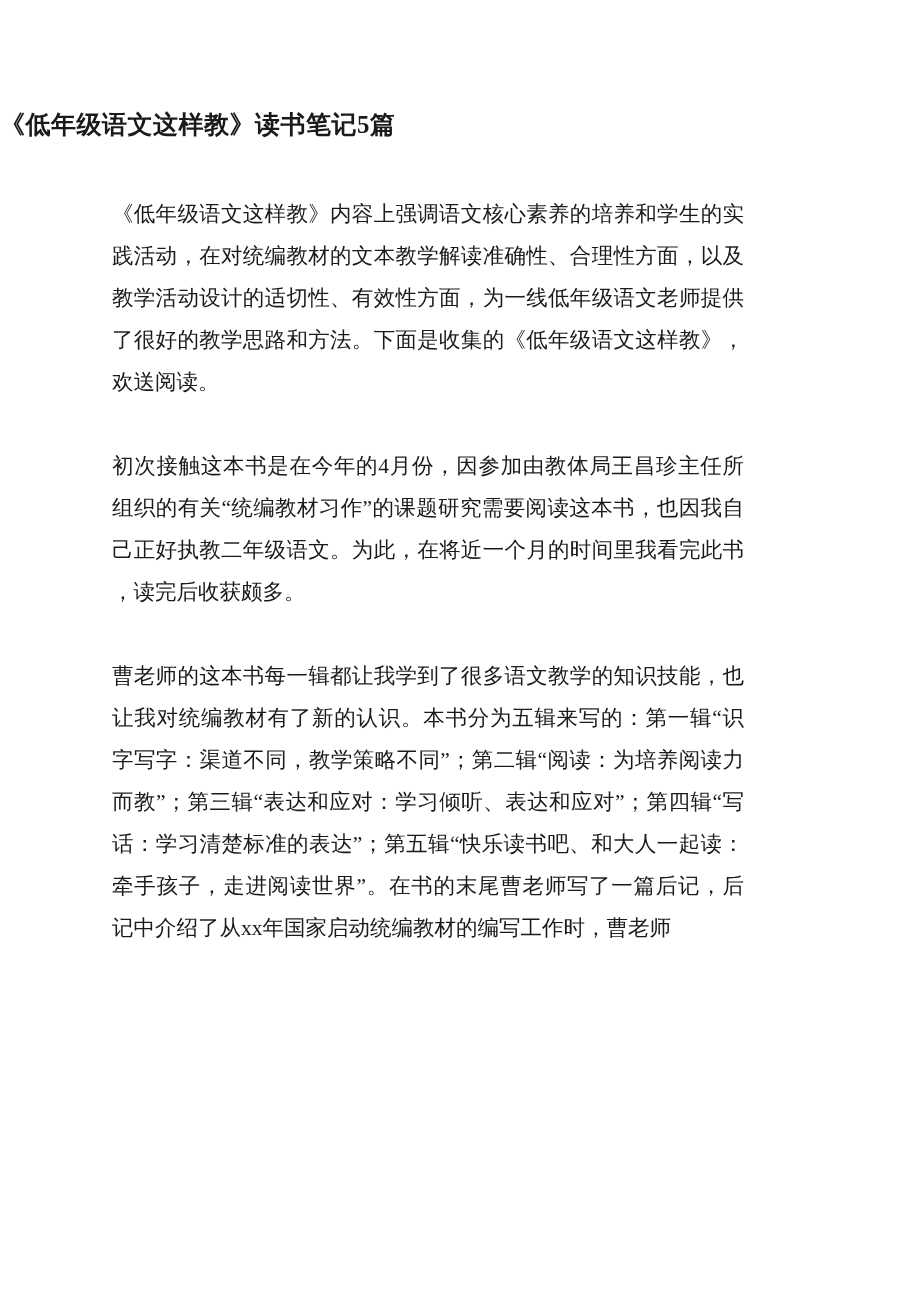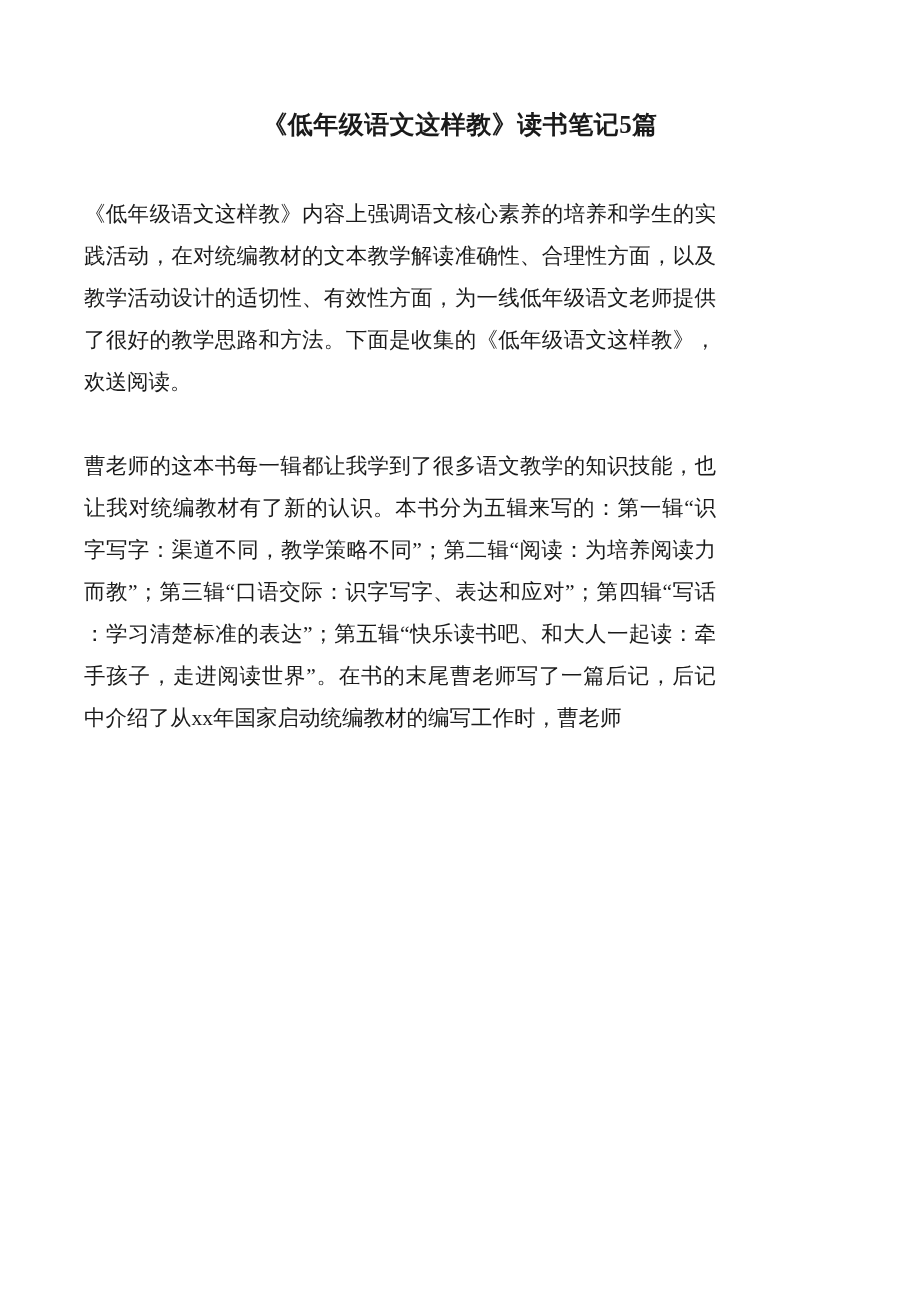--- a/index.html
+++ b/index.html
@@ -18,40 +18,41 @@
     background: #ffffff;
     overflow: hidden;
     box-sizing: border-box;
   }
   .doc-title {
     margin: 104px 0 0 0;
     padding: 0;
     font-size: 25px;
     font-weight: bold;
     line-height: 42px;
-    text-align: center;
+    text-align: left;
     letter-spacing: 0.5px;
   }
   .doc-body {
-    margin: 47px 0 0 84px;
+    margin: 47px 0 0 112px;
     width: 632px;
   }
   .doc-body p {
     margin: 0 0 42px 0;
     padding: 0;
     font-size: 21.5px;
     line-height: 42px;
     text-align: justify;
     word-break: break-all;
     line-break: anywhere;
   }
 </style>
 </head>
 <body>
 
 <div class="page">
   <h1 class="doc-title">《低年级语文这样教》读书笔记5篇</h1>
 
   <div class="doc-body">
     <p>《低年级语文这样教》内容上强调语文核心素养的培养和学生的实践活动，在对统编教材的文本教学解读准确性、合理性方面，以及教学活动设计的适切性、有效性方面，为一线低年级语文老师提供了很好的教学思路和方法。下面是收集的《低年级语文这样教》，欢送阅读。</p>
-    <p>曹老师的这本书每一辑都让我学到了很多语文教学的知识技能，也让我对统编教材有了新的认识。本书分为五辑来写的：第一辑“识字写字：渠道不同，教学策略不同”；第二辑“阅读：为培养阅读力而教”；第三辑“口语交际：识字写字、表达和应对”；第四辑“写话：学习清楚标准的表达”；第五辑“快乐读书吧、和大人一起读：牵手孩子，走进阅读世界”。在书的末尾曹老师写了一篇后记，后记中介绍了从xx年国家启动统编教材的编写工作时，曹老师</p>
+    <p>初次接触这本书是在今年的4月份，因参加由教体局王昌珍主任所组织的有关“统编教材习作”的课题研究需要阅读这本书，也因我自己正好执教二年级语文。为此，在将近一个月的时间里我看完此书，读完后收获颇多。</p>
+    <p>曹老师的这本书每一辑都让我学到了很多语文教学的知识技能，也让我对统编教材有了新的认识。本书分为五辑来写的：第一辑“识字写字：渠道不同，教学策略不同”；第二辑“阅读：为培养阅读力而教”；第三辑“表达和应对：学习倾听、表达和应对”；第四辑“写话：学习清楚标准的表达”；第五辑“快乐读书吧、和大人一起读：牵手孩子，走进阅读世界”。在书的末尾曹老师写了一篇后记，后记中介绍了从xx年国家启动统编教材的编写工作时，曹老师</p>
   </div>
 </div>
 
 </body></html>

